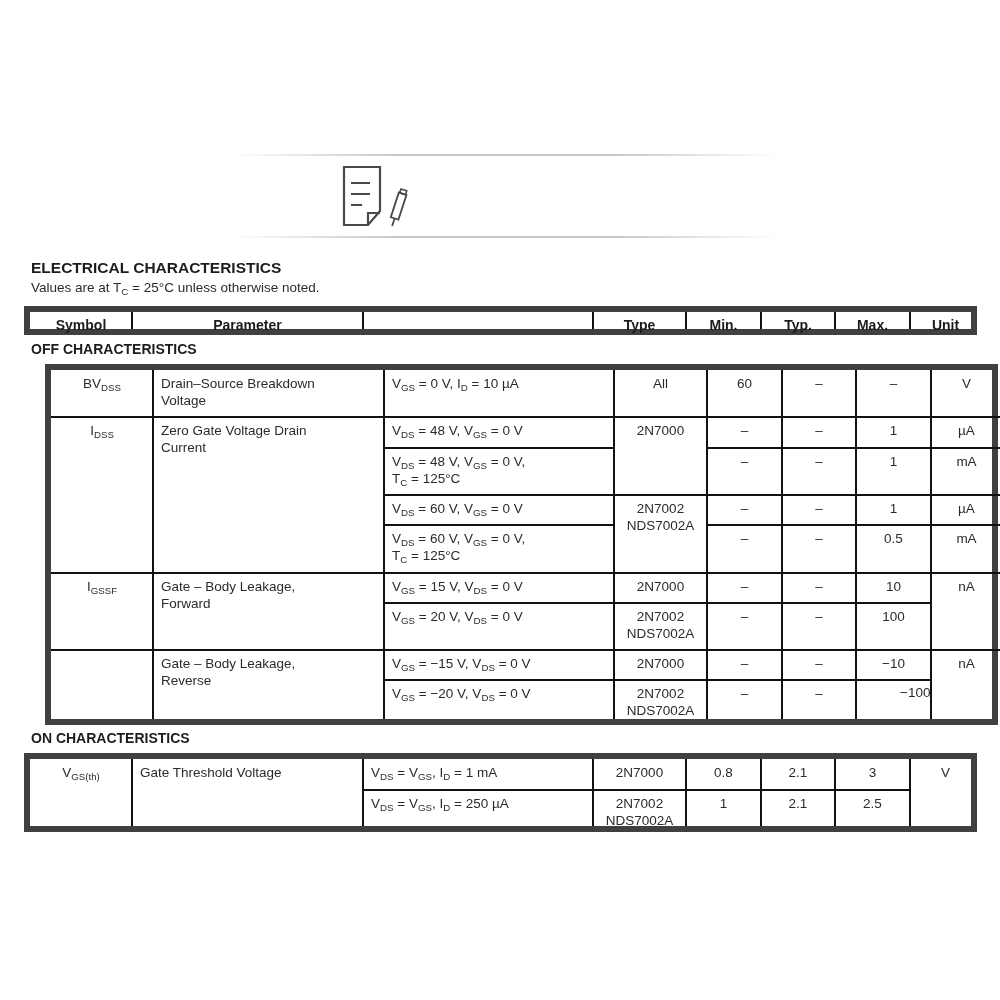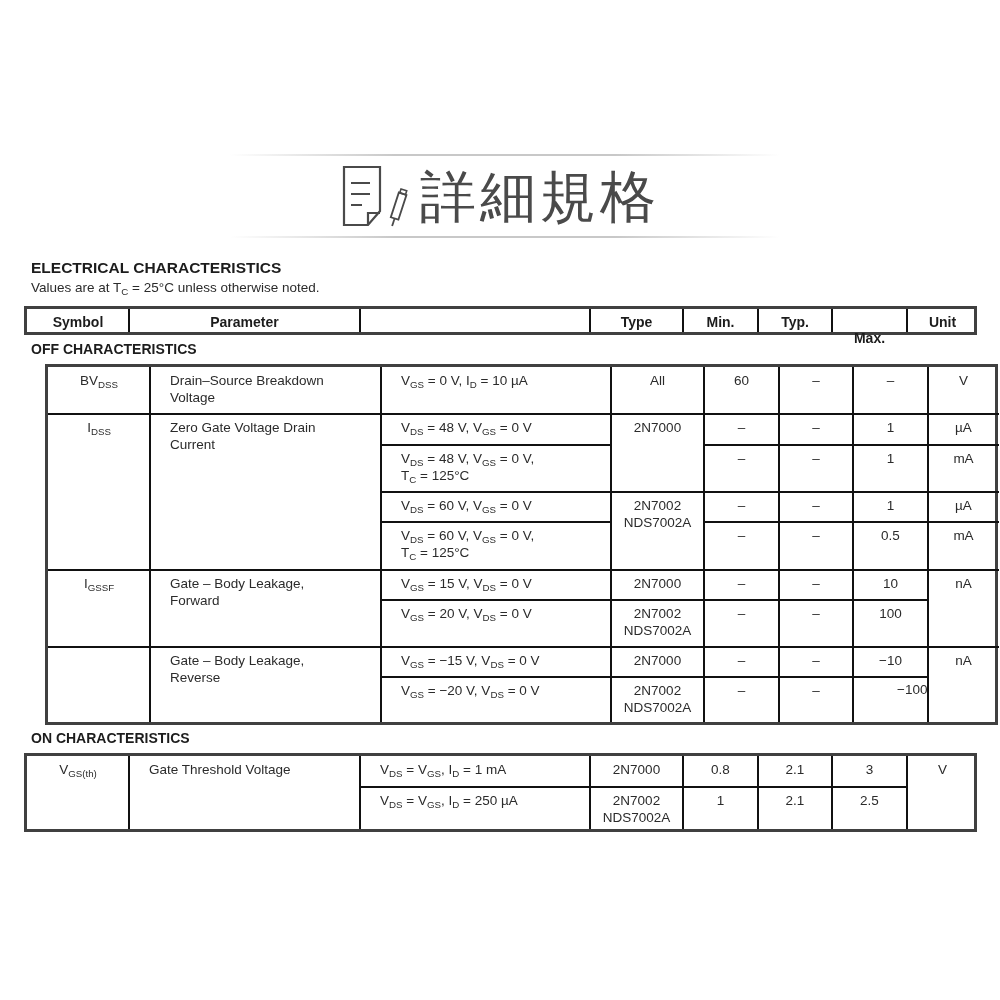--- a/index.html
+++ b/index.html
@@ -9,24 +9,24 @@
   .banner .rule { position:absolute; left:0; right:0; height:2px;
     background:linear-gradient(to right, rgba(200,200,200,0), #c8c8c8 30%, #c8c8c8 70%, rgba(200,200,200,0)); }
   .banner .rule.top { top:4px; }
   .banner .rule.bottom { top:86px; }
   .banner .icon { position:absolute; left:110px; top:13px; width:70px; height:70px; }
   .banner .title { position:absolute; left:190px; top:12px; font-family:"DejaVu Sans", sans-serif;
     font-size:56px; line-height:70px; color:#4a4a4a; letter-spacing:4px; font-weight:normal; }
   .heading { position:absolute; left:31px; top:259px; font-size:15.5px; font-weight:bold; color:#1c1c1c; }
   .note { position:absolute; left:31px; top:280px; font-size:13.5px; color:#2b2b2b; }
   sub { font-size:0.72em; vertical-align:-0.28em; line-height:0; }
-  .grid { position:absolute; left:24px; width:953px; box-sizing:border-box; border:3px solid #404040; }
+  .grid { position:absolute; left:24px; width:953px; box-sizing:border-box; border:6px solid #404040; }
   .cell { position:absolute; box-sizing:border-box; font-size:13.5px; line-height:17px; padding-top:5px; }
   .c { text-align:center; }
-  .l { padding-left:20px; }
+  .l { padding-left:8px; }
   .vline { position:absolute; top:0; bottom:0; width:2px; background:#111; }
   .hline { position:absolute; height:2px; background:#111; }
   .hdr .cell { font-weight:bold; padding-top:5px; font-size:14px; color:#1c1c1c; }
   .section { position:absolute; left:31px; font-size:14px; font-weight:bold; color:#1c1c1c; }
 </style>
 </head>
 <body>
 
 <div class="banner">
   <div class="rule top"></div>
@@ -37,39 +37,38 @@
       <line x1="11" y1="20" x2="30" y2="20" stroke="#4a4a4a" stroke-width="2"></line>
       <line x1="11" y1="31" x2="30" y2="31" stroke="#4a4a4a" stroke-width="2"></line>
       <line x1="11" y1="42" x2="22" y2="42" stroke="#4a4a4a" stroke-width="2"></line>
       <g transform="rotate(18 58 45)">
         <rect x="54" y="30" width="8" height="26" fill="none" stroke="#4a4a4a" stroke-width="1.8"></rect>
         <rect x="55" y="26" width="6" height="4" fill="none" stroke="#4a4a4a" stroke-width="1.6"></rect>
         <line x1="58" y1="56" x2="58" y2="64" stroke="#4a4a4a" stroke-width="1.8"></line>
       </g>
     </svg>
   </div>
-  <div class="title">詳細規格</div>
   <div class="rule bottom"></div>
 </div>
 
 <div class="heading">ELECTRICAL CHARACTERISTICS</div>
 <div class="note"><span>Values are at T</span><sub>C</sub><span> = 25°C unless otherwise noted.</span></div>
 
 <div class="grid hdr" id="hdr" style="top:306px;height:29px;">
     <div class="cell c" style="left: 0px; width: 102px; top: 0px; height: 25px;">Symbol</div>
     <div class="cell c" style="left: 102px; width: 231px; top: 0px; height: 25px;">Parameter</div>
     <div class="vline" style="left: 101px;"></div>
     <div class="vline" style="left: 332px;"></div>
     <div class="cell c" style="left: 563px; width: 93px; top: 0px; height: 25px;">Type</div>
     <div class="vline" style="left: 562px;"></div>
     <div class="cell c" style="left: 656px; width: 75px; top: 0px; height: 25px;">Min.</div>
     <div class="vline" style="left: 655px;"></div>
     <div class="cell c" style="left: 731px; width: 74px; top: 0px; height: 25px;">Typ.</div>
     <div class="vline" style="left: 730px;"></div>
-    <div class="cell c" style="left: 805px; width: 75px; top: 16px; height: 25px; text-align: center;">Max.</div>
+    <div class="cell c" style="left: 805px; width: 75px; top: 0px; height: 25px; text-align: center;">Max.</div>
     <div class="vline" style="left: 804px;"></div>
     <div class="cell c" style="left: 880px; width: 71px; top: 0px; height: 25px;">Unit</div>
     <div class="vline" style="left: 879px;"></div>
   </div>
 
 <div class="section" style="top:341px;">OFF CHARACTERISTICS</div>
 <div id="off-grid" class="grid" style="top:364px;height:361px;margin-left:21px;">
     <div class="cell c" style="left: 0px; width: 102px; top: 0px; height: 47px;"><span>BV</span><sub>DSS</sub></div>
     <div class="cell l" style="left: 102px; width: 231px; top: 0px; height: 47px;">Drain–Source Breakdown<br>Voltage</div>
     <div class="cell l" style="left: 333px; width: 230px; top: 0px; height: 47px; white-space: pre-line;">V<sub>GS</sub> = 0 V, I<sub>D</sub> = 10 µA</div>

